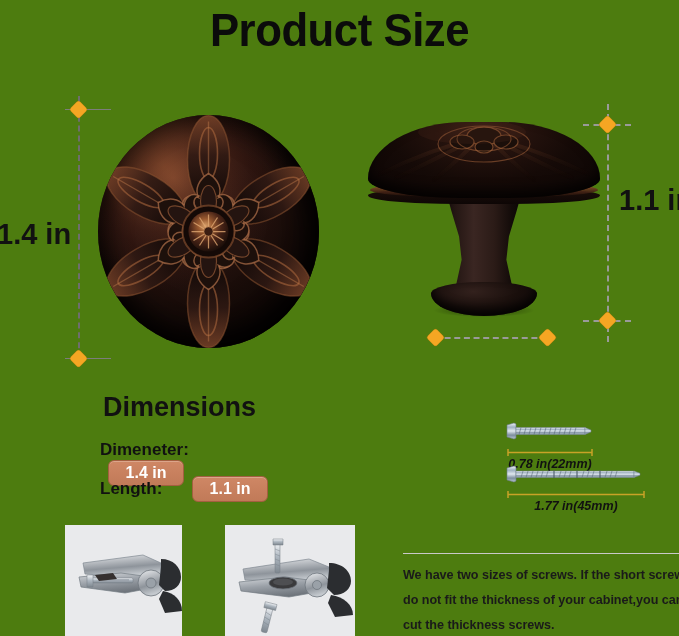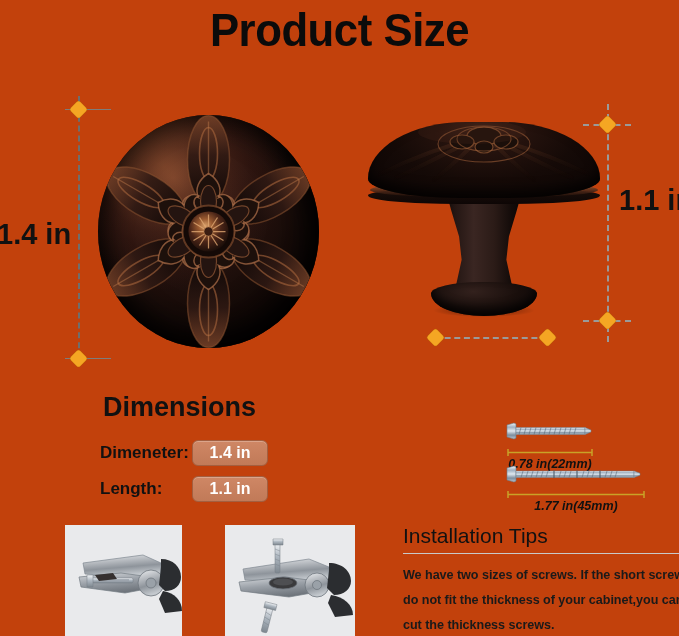--- a/index.html
+++ b/index.html
@@ -1,21 +1,21 @@
 <!DOCTYPE html>
 <html><head>
 <meta charset="utf-8">
 <style>
   html,body{margin:0;padding:0;}
   body{
     width:679px;height:636px;background:#ffffff;overflow:hidden;
     font-family:"Liberation Sans","DejaVu Sans",sans-serif;
     -webkit-font-smoothing:antialiased;
   }
-  #page{position:relative;width:679px;height:636px;background:#c2410c;overflow:hidden;}
+  #page{position:relative;width:679px;height:636px;background:#4d7c0f;overflow:hidden;}
 
   
   #title{
     position:absolute;left:0;top:2px;width:679px;text-align:center;
     font-size:47px;font-weight:700;color:#0b0b0b;letter-spacing:-0.5px;
     line-height:56px;
     transform:scaleX(0.93);transform-origin:center top;
   }
 
   
@@ -305,21 +305,21 @@
   <div class="marker" style="left:601px;top:118px;"></div>
   <div class="marker" style="left:601px;top:314px;"></div>
   <div class="dimlabel" style="left:619px;top:184px;">1.1 in</div>
 
   <div class="hdot" style="left:435px;top:337px;width:112px;"></div>
   <div class="marker" style="left:429px;top:331px;"></div>
   <div class="marker" style="left:541px;top:331px;"></div>
 
   <div class="secHead" style="left:103px;top:392px;">Dimensions</div>
 
-  <div class="dimRow" style="left:100px;top:440px;">
+  <div class="dimRow" style="left:100px;top:440px;flex-direction:column;">
     <span class="dimKey">Dimeneter:</span>
     <span class="badge">1.4 in</span>
   </div>
 
   <div class="dimRow" style="left:100px;top:476px;">
     <span class="dimKey">Length:</span>
     <span class="badge">1.1 in</span>
   </div>
 
 
@@ -398,21 +398,20 @@
   </div>
   <svg viewBox="0 0 140 9" width="140" height="9" style="position:absolute;left:506px;top:490px;">
     <g stroke="#c9a227" stroke-width="1.5" fill="none">
       <path d="M2,1 L2,8"></path>
         <path d="M138,1 L138,8"></path>
         <path d="M2,4.5 L138,4.5"></path>
     </g>
   </svg>
   <div class="screwCaption" style="left:506px;top:499px;width:140px;font-style:italic;">1.77 in(45mm)</div>
 
-  <div class="secHead" style="left:403px;top:524px;font-size:21px;font-weight:400;">Installation Tips</div>
   <div id="tipsRule"></div>
   <div class="tipLine" style="left:403px;top:568px;">We have two sizes of screws. If the short screws</div>
   <div class="tipLine" style="left:403px;top:593px;">do not fit the thickness of your cabinet,you can</div>
   <div class="tipLine" style="left:403px;top:618px;">cut the thickness screws.</div>
 
   <div class="photo" style="left:65px;top:525px;width:117px;height:111px;">
     <svg viewBox="0 0 117 111">
       <defs>
         <linearGradient id="metalA" x1="0" y1="0" x2="0.3" y2="1">
           <stop offset="0%" stop-color="#eceef0"></stop>

